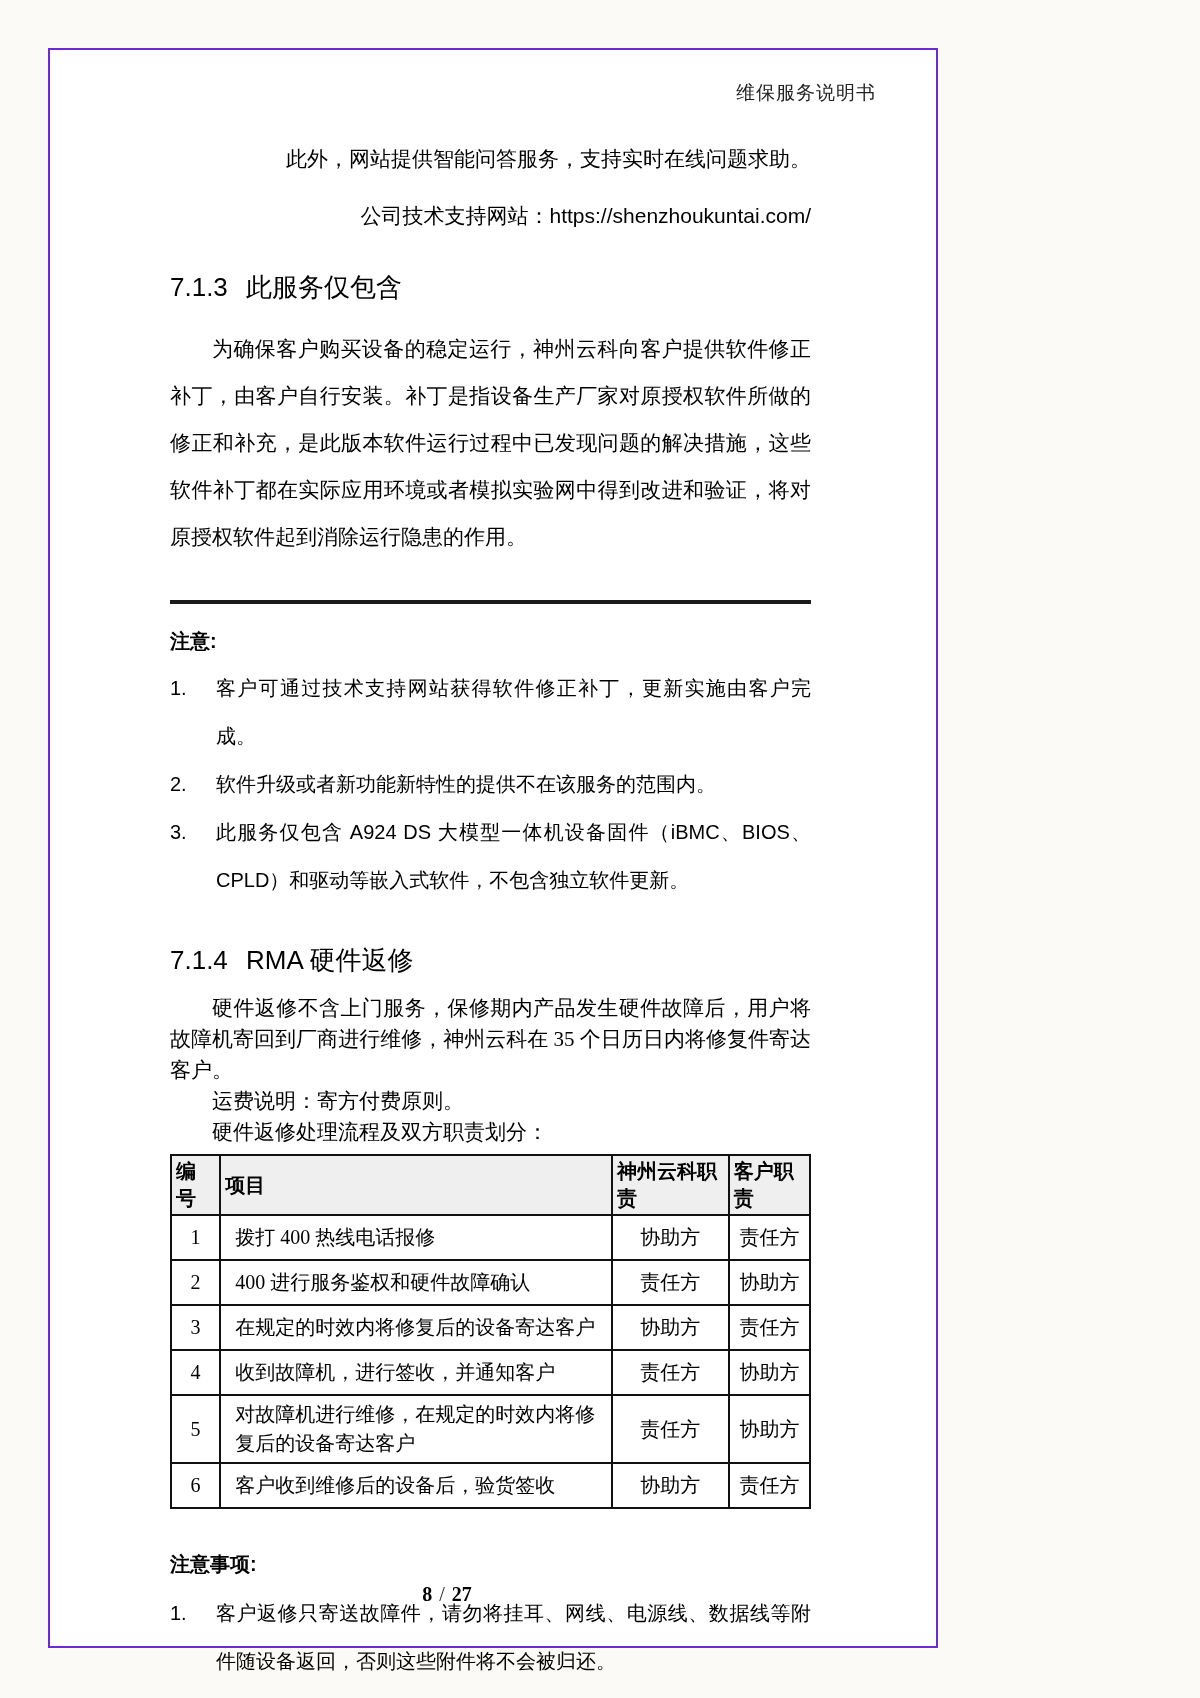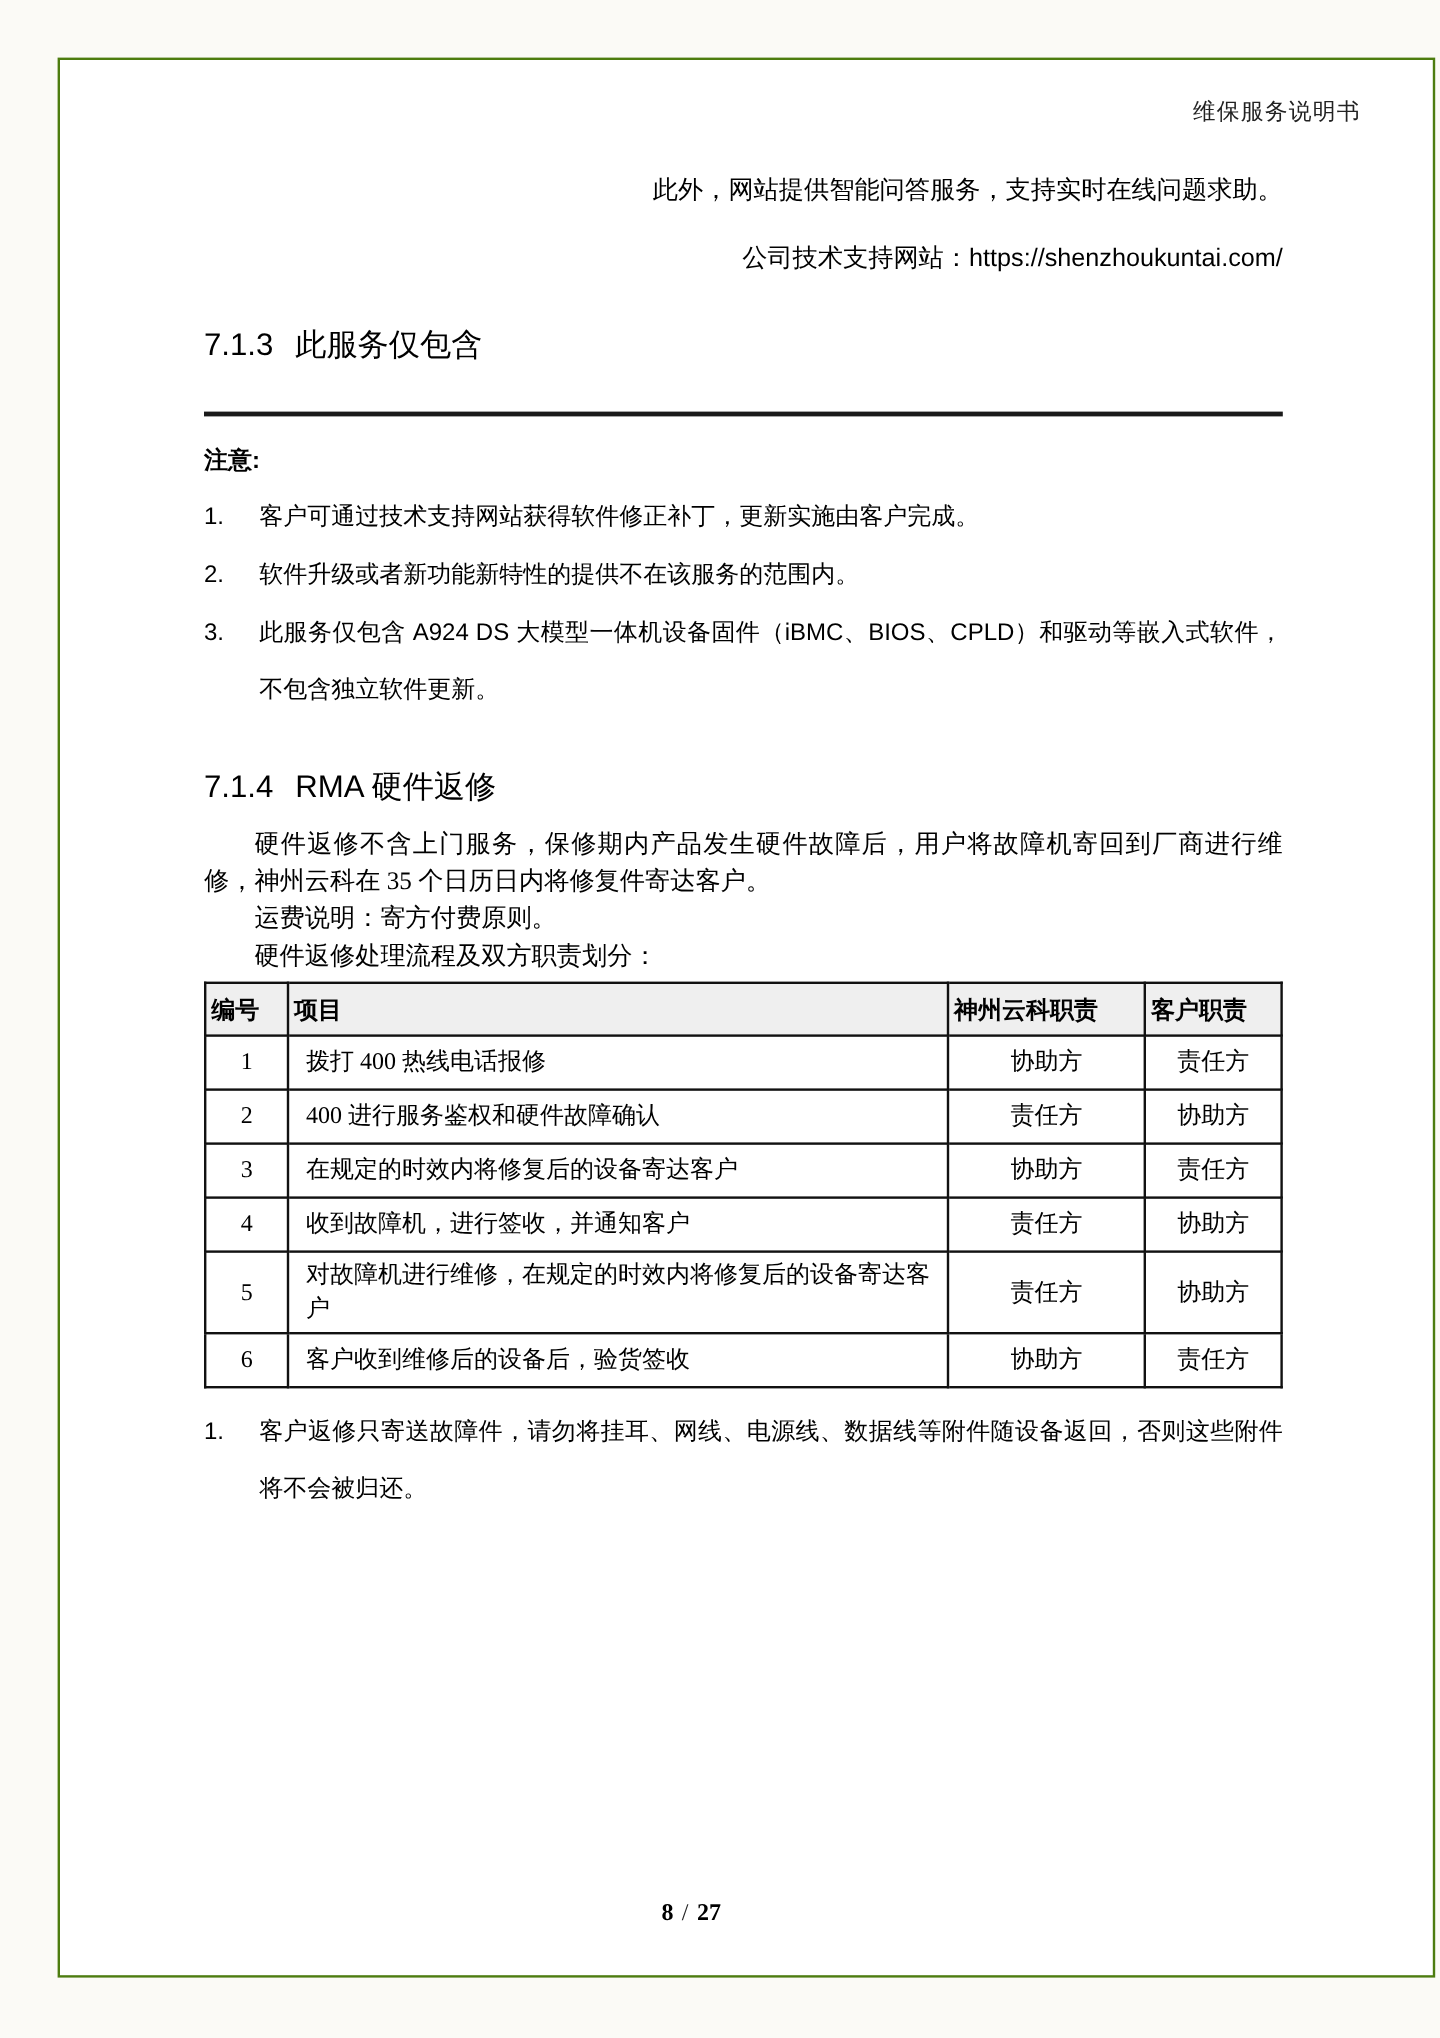--- a/index.html
+++ b/index.html
@@ -6,23 +6,23 @@
   .canvas{
     position:relative;
     width:1200px;height:1698px;
     background:#fbfaf6;
     font-family:"Liberation Sans","DejaVu Sans",sans-serif;
     color:#000;
     overflow:hidden;
   }
   .page{
     position:absolute;left:48px;top:48px;
-    width:1148px;height:1600px;
+    width:890px;height:1600px;
     background:#ffffff;
-    border:2px solid #4d7c0f;
+    border:2px solid #6d28d9;
     box-sizing:border-box;
   }
   .doc-header{
     position:absolute;top:30px;right:60px;
     font-family:"Liberation Serif","DejaVu Serif",serif;
     font-size:19px;color:#222;letter-spacing:1px;
   }
   .content{
     box-sizing:border-box;
     padding:95px 125px 0 120px;
@@ -104,20 +104,21 @@
       <span>维保服务说明书</span>
     </div>
 
     <div class="content">
 
       <p class="sans-para">此外，网站提供智能问答服务，支持实时在线问题求助。</p>
       <p class="sans-para">公司技术支持网站：https://shenzhoukuntai.com/</p>
 
       <h3 class="section-heading"><span class="sec-num">7.1.3</span><span>此服务仅包含</span></h3>
 
+      <p class="sans-body">为确保客户购买设备的稳定运行，神州云科向客户提供软件修正补丁，由客户自行安装。补丁是指设备生产厂家对原授权软件所做的修正和补充，是此版本软件运行过程中已发现问题的解决措施，这些软件补丁都在实际应用环境或者模拟实验网中得到改进和验证，将对原授权软件起到消除运行隐患的作用。</p>
 
       <div class="notice-rule"></div>
       <div class="notice-label">注意:</div>
 
       <div class="notice-list">
         <div class="notice-item">
           <span class="num">1.</span>
           <span class="txt">客户可通过技术支持网站获得软件修正补丁，更新实施由客户完成。</span>
         </div>
         <div class="notice-item">
@@ -186,20 +187,21 @@
           </tr>
           <tr>
             <td>6</td>
             <td class="item">客户收到维修后的设备后，验货签收</td>
             <td>协助方</td>
             <td>责任方</td>
           </tr>
         </tbody>
       </table>
 
+      <div class="notes2-label">注意事项:</div>
       <div class="notice-list notes2">
         <div class="notice-item">
           <span class="num">1.</span>
           <span class="txt">客户返修只寄送故障件，请勿将挂耳、网线、电源线、数据线等附件随设备返回，否则这些附件将不会被归还。</span>
         </div>
       </div>
 
     </div>
 
     <div class="doc-footer">

